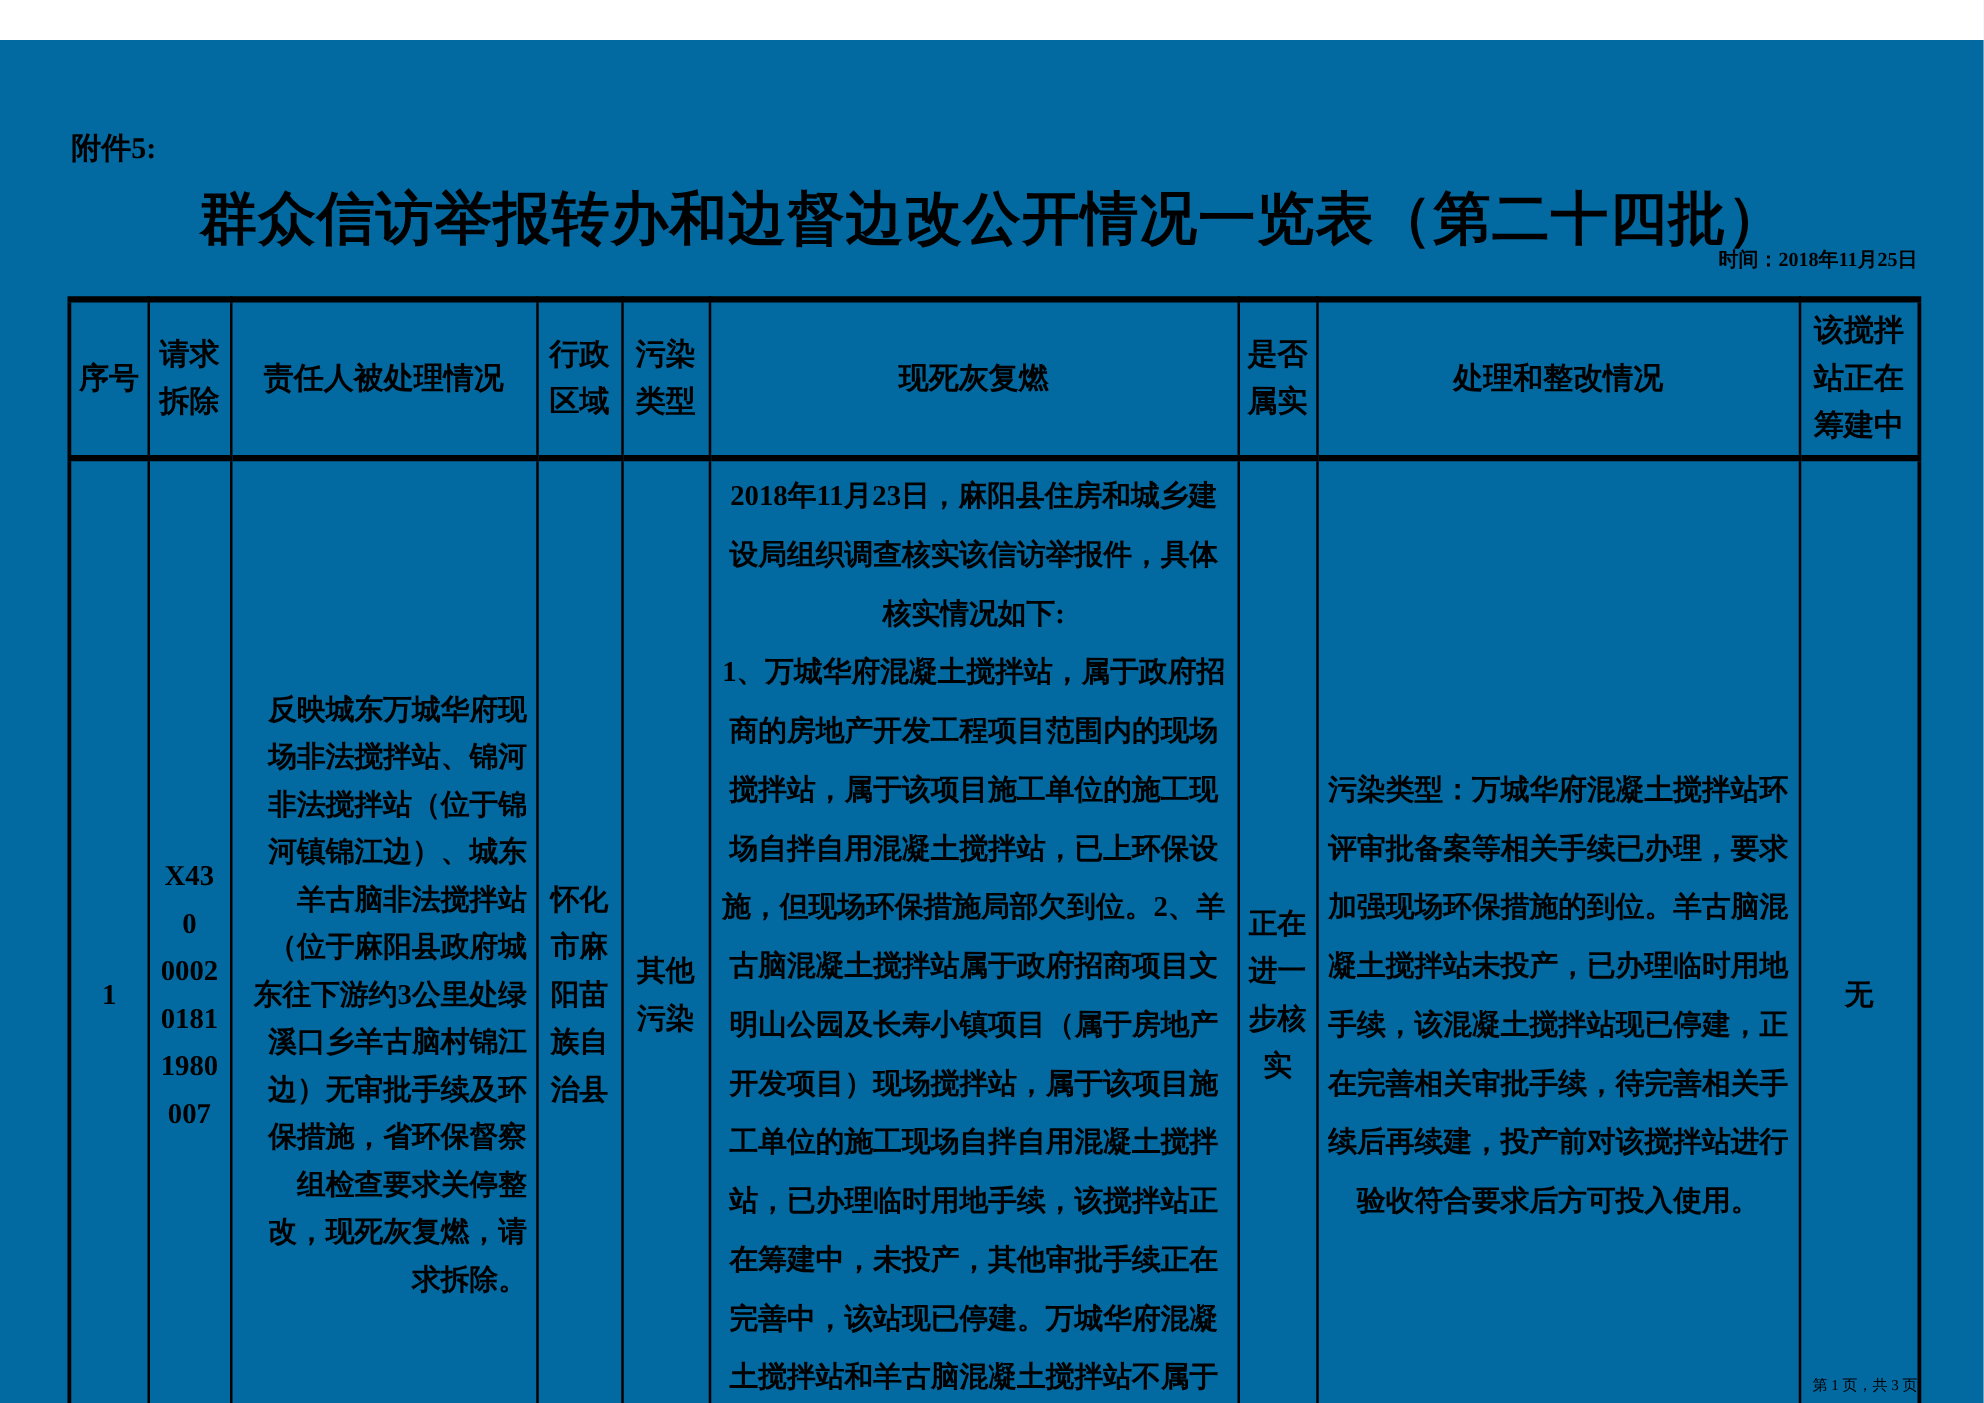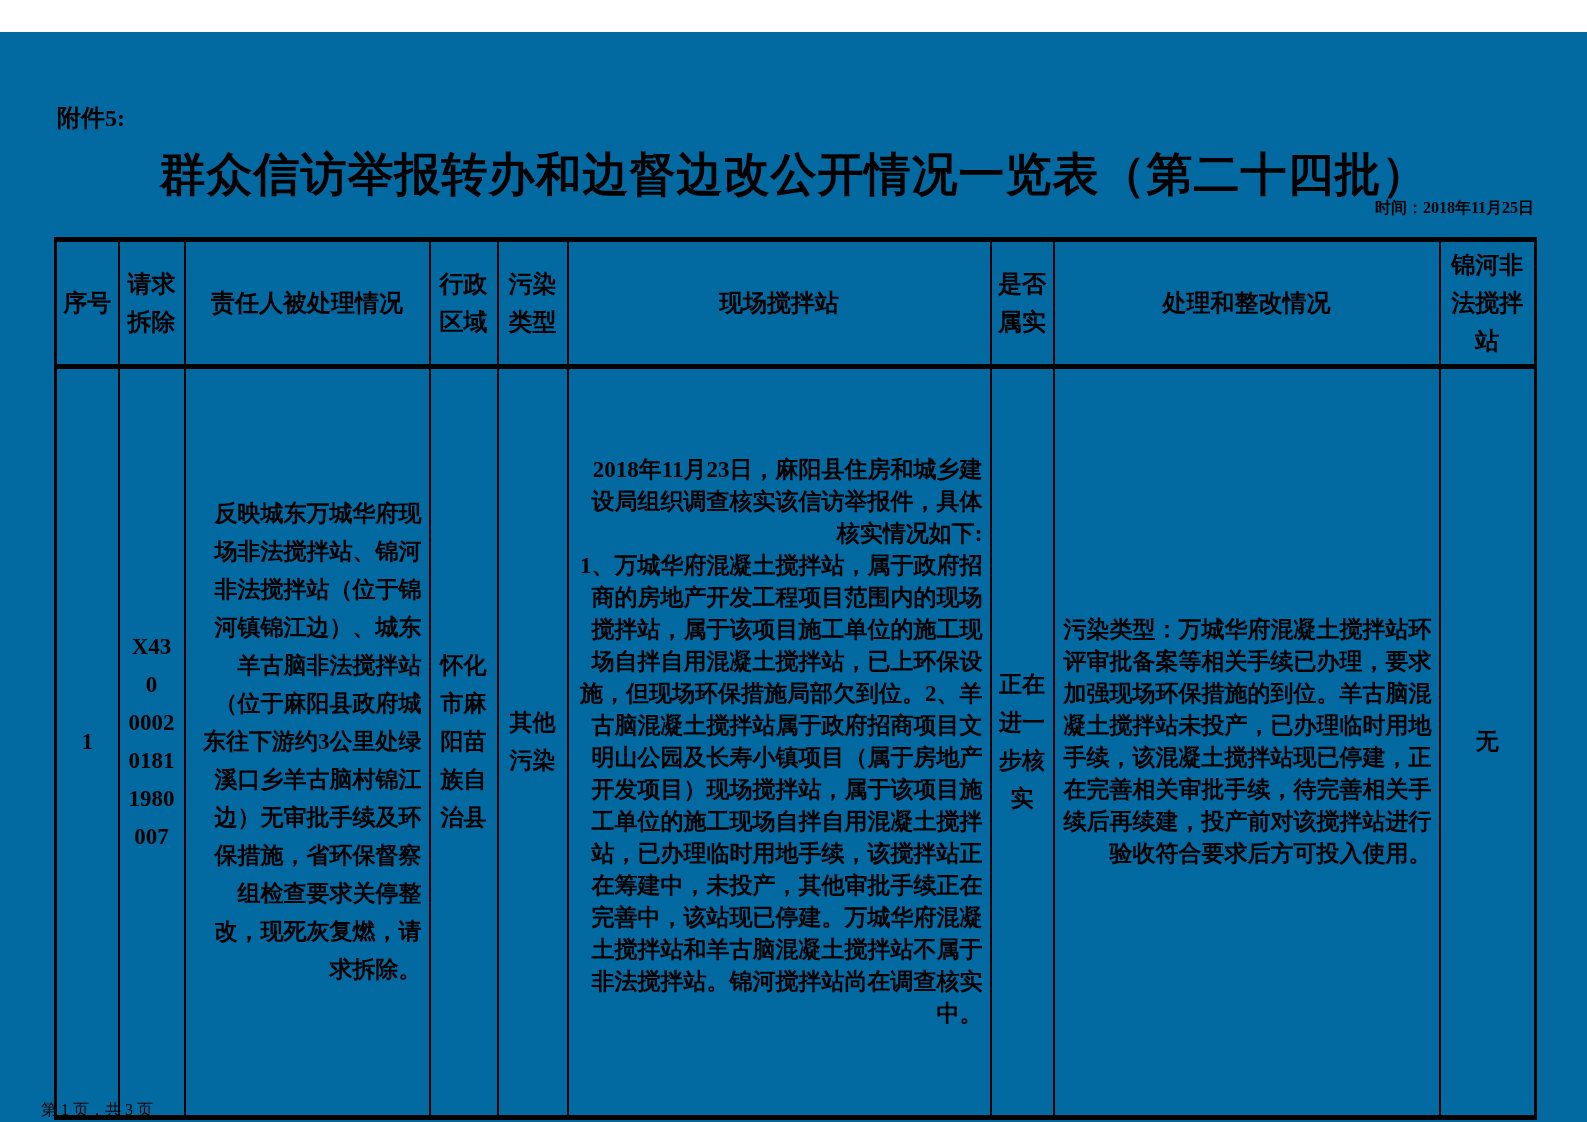--- a/index.html
+++ b/index.html
@@ -81,30 +81,30 @@
   }
   .preline { white-space: pre-line; }
   td.cell-issue p {
     margin: 0;
     text-align: right;
     line-height: 38px;
   }
   td.cell-investigation p,
   td.cell-handling p {
     margin: 0;
-    text-align: right;
-    line-height: 32px;
+    text-align: center;
+    line-height: 47px;
   }
   .footer {
     position: absolute;
-    left: 41px;
+    left: 54px;
     top: 1068px;
     width: 1480px;
-    text-align: left;
-    font-size: 16px;
+    text-align: right;
+    font-size: 12px;
     font-weight: normal;
   }
   col.c-seq   { width: 63px; }
   col.c-num   { width: 66px; }
   col.c-issue { width: 245px; }
   col.c-reg   { width: 68px; }
   col.c-pol   { width: 70px; }
   col.c-inv   { width: 423px; }
   col.c-ver   { width: 63px; }
   col.c-han   { width: 386px; }
@@ -133,24 +133,24 @@
         <col class="c-han">
         <col class="c-res">
     </colgroup>
     <thead>
       <tr>
         <th>序号</th>
         <th>请求拆除</th>
         <th>责任人被处理情况</th>
         <th>行政区域</th>
         <th>污染类型</th>
-        <th>现场搅拌站</th>
+        <th>现死灰复燃</th>
         <th>是否属实</th>
         <th>处理和整改情况</th>
-        <th>锦河非法搅拌站</th>
+        <th>该搅拌站正在筹建中</th>
       </tr>
     </thead>
     <tbody>
       <tr>
         <td class="cell-center">1</td>
         <td class="cell-center preline">X430
 0002
 0181
 1980
 007</td>

